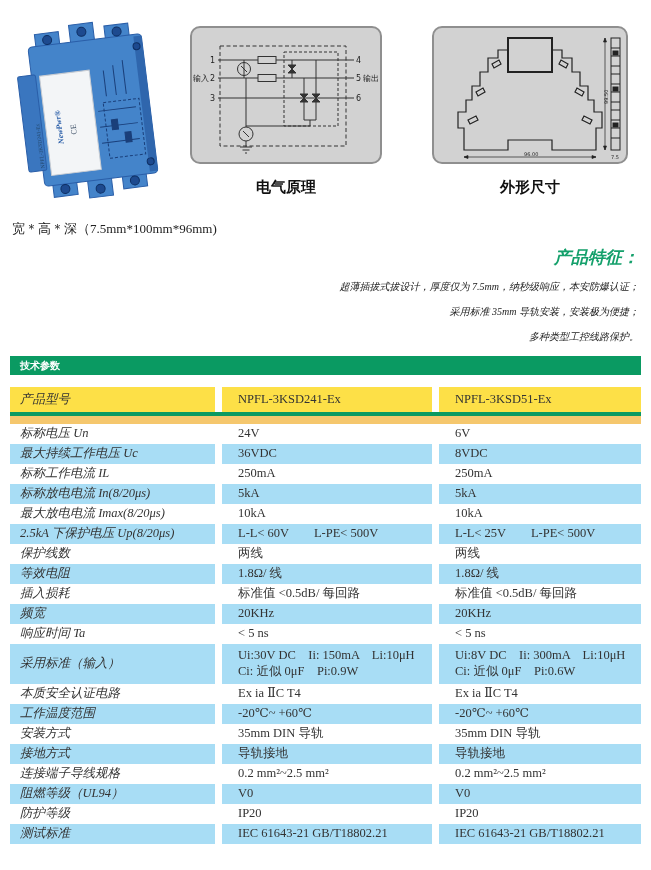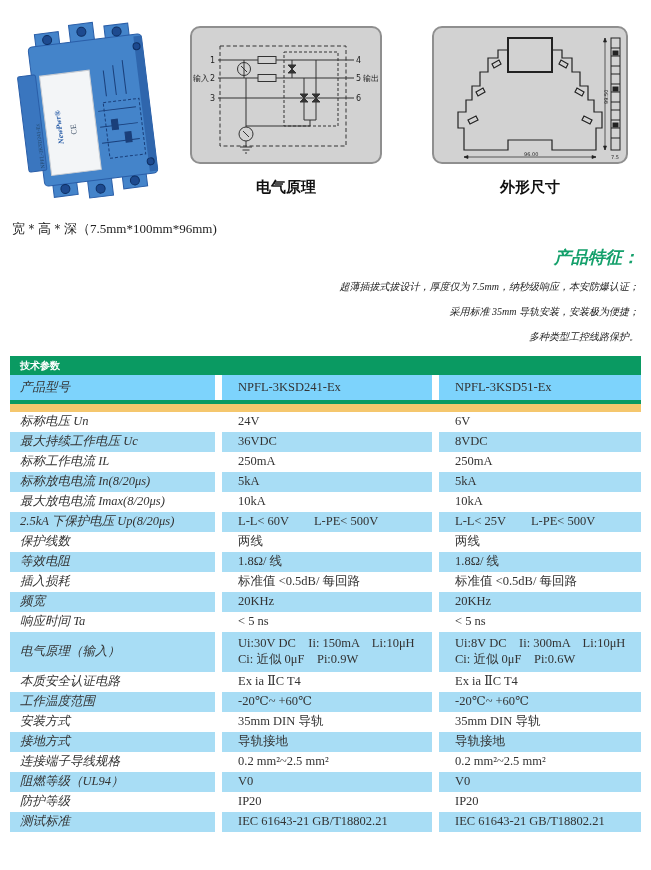--- a/index.html
+++ b/index.html
@@ -42,21 +42,21 @@
   }
   .row { display:flex; }
   .cell {
     box-sizing:border-box; display:flex; align-items:center;
     font-size:12.5px; line-height:1.25; white-space:pre-line; overflow:hidden;
   }
   .c-label { width:205px; padding-left:10px; font-style:italic; }
   .gutter  { width:7px; background:#ffffff; }
   .c-a { width:210px; padding-left:16px; }
   .c-b { flex:1; padding-left:16px; }
-  .model-row .cell { background:#7dd3fc; height:25px; }
+  .model-row .cell { background:#fde047; height:25px;margin-top:12px; }
   .stripe-green  { height:4px; background:#0a9a62; }
   .stripe-orange { height:8px; background:#f5c76d; }
   .data-row .cell { height:20px; background:#ffffff; }
   .data-row.blue .cell { background:#a8ddf5; }
   .data-row.tall .cell { height:40px; }
 </style>
 </head>
 <body>
 
 <div class="top">
@@ -301,21 +301,21 @@
         <div class="cell c-b">20KHz</div>
       </div>
       <div class="row data-row">
         <div class="cell c-label">响应时间 Ta</div>
         <div class="gutter"></div>
         <div class="cell c-a">&lt; 5 ns</div>
         <div class="gutter"></div>
         <div class="cell c-b">&lt; 5 ns</div>
       </div>
       <div class="row data-row blue tall">
-        <div class="cell c-label">电气原理（输入）</div>
+        <div class="cell c-label">采用标准（输入）</div>
         <div class="gutter"></div>
         <div class="cell c-a">Ui:30V DC　Ii: 150mA　Li:10μH
 Ci: 近似 0μF　Pi:0.9W</div>
         <div class="gutter"></div>
         <div class="cell c-b">Ui:8V DC　Ii: 300mA　Li:10μH
 Ci: 近似 0μF　Pi:0.6W</div>
       </div>
       <div class="row data-row">
         <div class="cell c-label">本质安全认证电路</div>
         <div class="gutter"></div>

